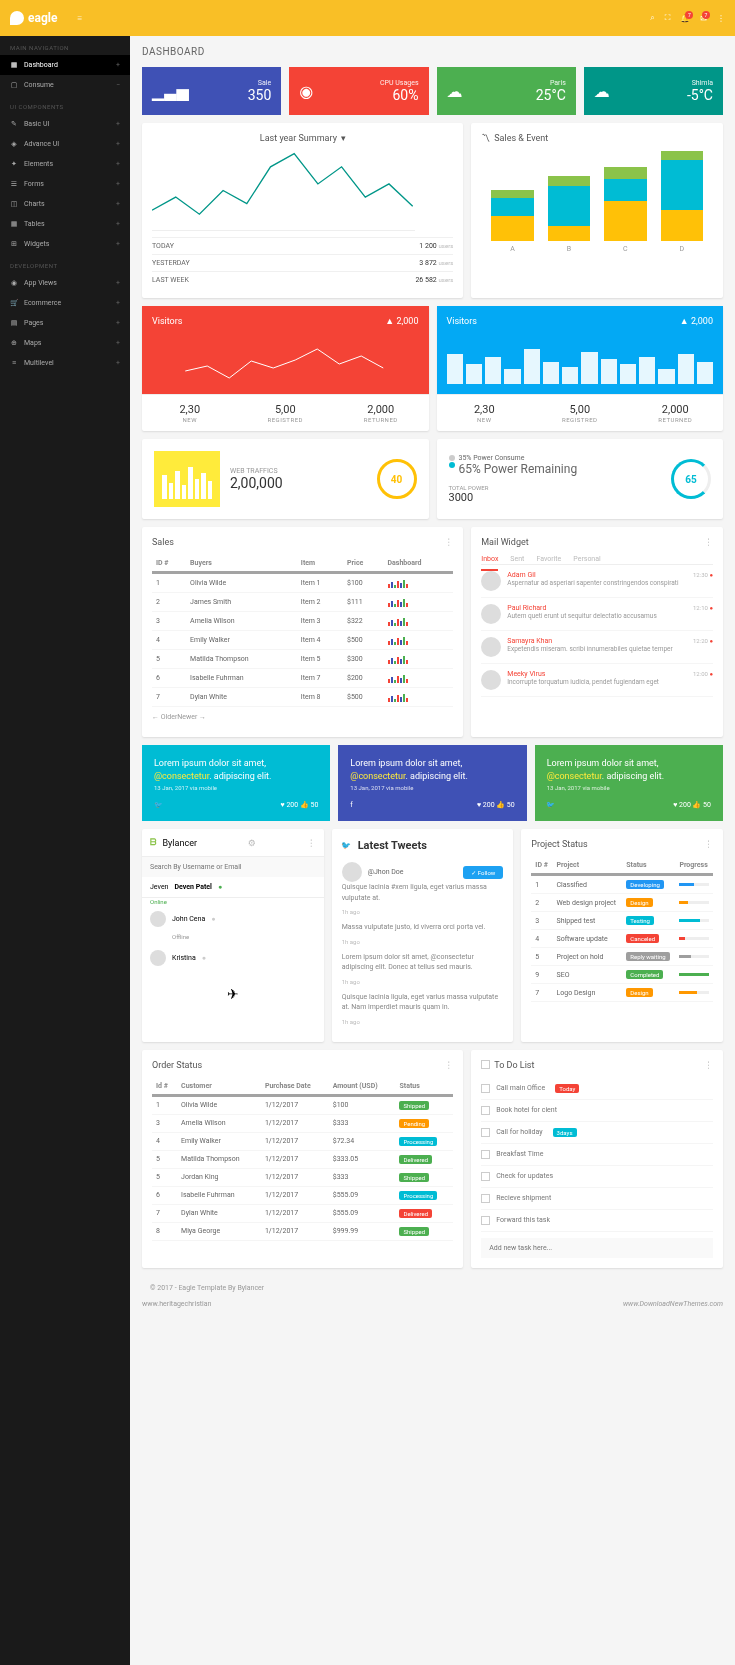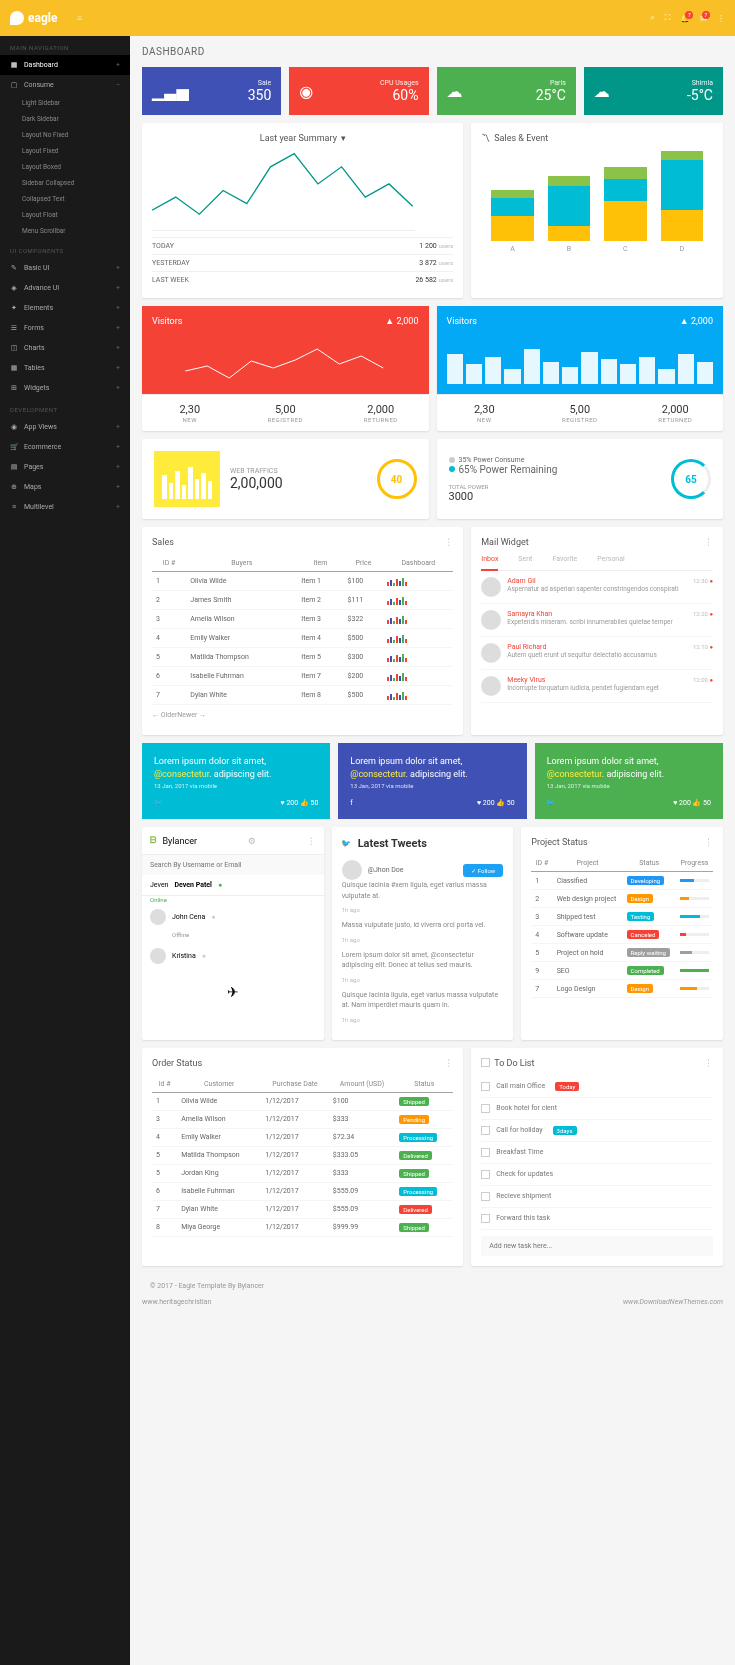--- a/index.html
+++ b/index.html
@@ -44,28 +44,28 @@
 .visitors-head .title{font-size:9px}
 .visitors-head .val{position:absolute;right:10px;top:10px;font-size:9px}
 .bars{display:flex;align-items:flex-end;height:50px;gap:3px;margin-top:8px}
 .bars .b{flex:1;background:rgba(255,255,255,0.9)}
 .traffic-card{flex:1;display:flex;padding:12px;gap:10px;align-items:center}
 .mini-bars{display:flex;align-items:flex-end;gap:2px;height:40px;width:50px}
 .mini-bars .mb{flex:1}
 .yellow-bars .mb{background:#fff}
 .circle-stat{width:40px;height:40px;border-radius:50%;border:3px solid;display:flex;align-items:center;justify-content:center;font-size:10px;font-weight:bold}
 table{width:100%;border-collapse:collapse;font-size:7px}
-th{text-align:center;color:#888;font-weight:normal;padding:4px;border-bottom:1px solid #a3a3a3}
+th{text-align:left;color:#888;font-weight:bold;padding:4px;border-bottom:3px solid #a3a3a3}
 td{padding:4px;color:#666;border-bottom:1px solid #f5f5f5}
 .spark{display:flex;gap:1px;align-items:flex-end;height:10px}
 .spark i{width:2px;background:#3f51b5}
 .spark i.r{background:#f44336}
 .spark i.g{background:#4caf50}
 .pager{display:flex;padding:6px 0;font-size:7px;color:#999}
-.mail-tabs{display:flex;gap:20px;font-size:7px;color:#bbb;border-bottom:1px solid #eee;padding-bottom:6px}
+.mail-tabs{display:flex;gap:12px;font-size:7px;color:#bbb;border-bottom:1px solid #eee;}
 .mail-tabs .active{color:#f44336;border-bottom:2px solid #f44336;padding-bottom:6px;margin-bottom:-7px}
 .mail-item{display:flex;gap:6px;padding:6px 0;font-size:6.5px;border-bottom:1px solid #f5f5f5}
 .avatar{width:20px;height:20px;border-radius:50%;background:#ddd;flex-shrink:0}
 .mail-content{flex:1}
 .mail-name{color:#f44336;font-size:7px}
 .mail-text{color:#999}
 .mail-meta{text-align:right;color:#bbb;font-size:6px}
 .social-card{flex:1;color:#fff;padding:12px}
 .s-cyan{background:#00bcd4}.s-indigo{background:#3f51b5}.s-green{background:#4caf50}
 .social-text{font-size:9px;line-height:1.4}
@@ -117,31 +117,20 @@
   <div class="nav-item active">
         <span class="icon">▦</span>
         <span>Dashboard</span>
         <span class="plus">+</span>
       </div>
   <div class="nav-item">
         <span class="icon">▢</span>
         <span>Consume</span>
         <span class="plus">−</span>
       </div>
-  <div id="layout-subs">
-        <div class="nav-sub">Light Sidebar</div>
-        <div class="nav-sub">Dark Sidebar</div>
-        <div class="nav-sub">Layout No Fixed</div>
-        <div class="nav-sub">Layout Fixed</div>
-        <div class="nav-sub">Layout Boxed</div>
-        <div class="nav-sub">Sidebar Collapsed</div>
-        <div class="nav-sub">Collapsed Text</div>
-        <div class="nav-sub">Layout Float</div>
-        <div class="nav-sub">Menu Scrollbar</div>
-      </div>
   <div class="nav-header">UI COMPONENTS</div>
   <div id="nav-items2">
         <div class="nav-item">
           <span class="icon">✎</span>
           <span>Basic UI</span>
           <span class="plus">+</span>
         </div>
         <div class="nav-item">
           <span class="icon">◈</span>
           <span>Advance UI</span>
@@ -378,21 +367,21 @@
             <div style="font-size:14px;color:#333">2,00,000</div>
           </div>
     <div class="circle-stat" style="border-color:#ffc107;color:#ffc107;margin-left:auto">40</div>
   </div>
   <div class="card traffic-card">
     <div style="flex:1">
       <div style="font-size:7px;color:#666;display:flex;align-items:center;gap:4px">
               <span style="width:6px;height:6px;border-radius:50%;background:#ccc"></span>
               <span>35% Power Consume</span>
             </div>
-      <div style="font-size:10px;color:#666;display:flex;align-items:center;gap:4px">
+      <div style="font-size:12px;color:#666;display:flex;align-items:flex-start;gap:4px">
               <span style="width:6px;height:6px;border-radius:50%;background:#00bcd4"></span>
               <span>65% Power Remaining</span>
             </div>
       <div style="margin-top:8px;font-size:6px;color:#999">TOTAL POWER</div>
       <div style="font-size:11px;color:#333">3000</div>
     </div>
     <div class="circle-stat" style="border-color:#00bcd4;color:#00bcd4;border-right-color:#eee">65</div>
   </div>
 </div>
 
@@ -555,32 +544,32 @@
               <div class="avatar"></div>
               <div class="mail-content">
                 <div class="mail-name">Adam Gil</div>
                 <div class="mail-text">Aspernatur ad asperiari sapenter constringendos conspirati</div>
               </div>
               <div class="mail-meta">12:30 <span style="color:#f44336">●</span></div>
             </div>
             <div class="mail-item">
               <div class="avatar"></div>
               <div class="mail-content">
+                <div class="mail-name">Paul Richard</div>
+                <div class="mail-text">Autem queti erunt ut sequitur delectatio accusamus</div>
+              </div>
+              <div class="mail-meta">12:10 <span style="color:#f44336">●</span></div>
+            </div>
+            <div class="mail-item">
+              <div class="avatar"></div>
+              <div class="mail-content">
                 <div class="mail-name">Samayra Khan</div>
                 <div class="mail-text">Expetendis miseram. scribi innumerabiles quietae temper</div>
               </div>
               <div class="mail-meta">12:20 <span style="color:#f44336">●</span></div>
-            </div>
-            <div class="mail-item">
-              <div class="avatar"></div>
-              <div class="mail-content">
-                <div class="mail-name">Paul Richard</div>
-                <div class="mail-text">Autem queti erunt ut sequitur delectatio accusamus</div>
-              </div>
-              <div class="mail-meta">12:10 <span style="color:#f44336">●</span></div>
             </div>
             <div class="mail-item">
               <div class="avatar"></div>
               <div class="mail-content">
                 <div class="mail-name">Meeky Virus</div>
                 <div class="mail-text">Incorrupte torquatum iudicia, pendet fugiendam eget</div>
               </div>
               <div class="mail-meta">12:00 <span style="color:#f44336">●</span></div>
             </div>
           </div>

